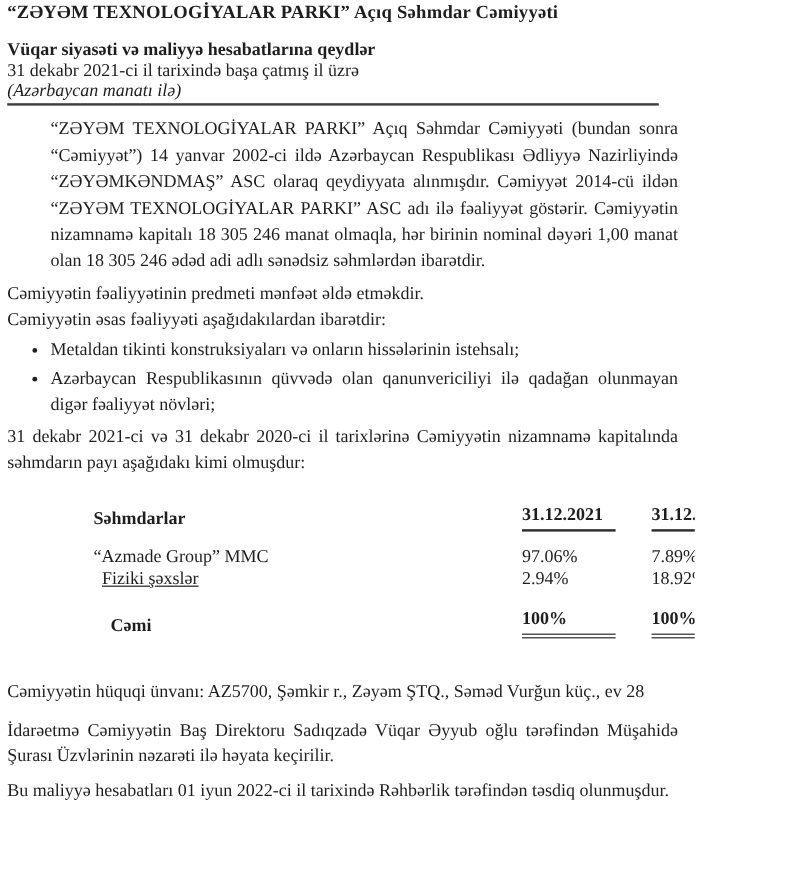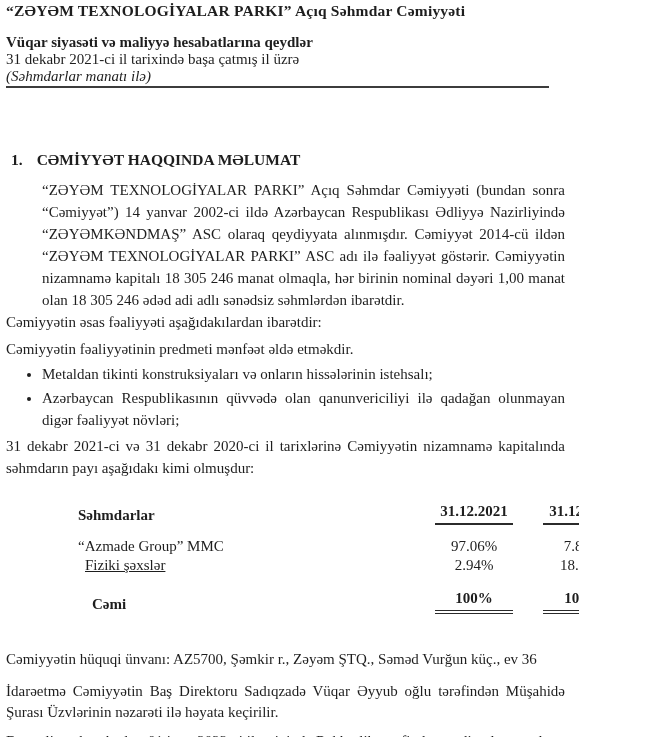--- a/index.html
+++ b/index.html
@@ -53,21 +53,21 @@
   }
   .bullet-list li { margin-top: 2px; text-align: justify; }
   .p4 { margin-top: 4px; text-align: justify; }
 
   .sh-table { margin: 22px 0 0 72px; }
   .t-row {
     display: grid;
     grid-template-columns: 357px 78px 30px 80px;
     align-items: end;
   }
-  .t-val { text-align: center; }
+  .t-val { }
   .t-head .t-label { font-weight: bold; line-height: 20px; }
   .t-head .t-val {
     font-weight: bold;
     border-bottom: 2px solid #2b2b2b;
     padding-bottom: 2px;
     line-height: 20px;
   }
   .t-gap-1 { height: 12px; }
   .t-gap-2 { height: 13px; }
   .t-body .t-row { line-height: 19px; }
@@ -88,31 +88,28 @@
 </head>
 <body>
 
 <div class="page">
 
   <div class="doc-header">
     <div class="company-title">“ZƏYƏM TEXNOLOGİYALAR PARKI” Açıq Səhmdar Cəmiyyəti</div>
     <div class="report-title">Vüqar siyasəti və maliyyə hesabatlarına qeydlər</div>
     <div class="report-period">31 dekabr 2021-ci il tarixində başa çatmış il üzrə</div>
     <div class="currency-rule">
-      <span class="currency-note">(Səhmdarlar manatı ilə)</span>
+      <span class="currency-note">(Azərbaycan manatı ilə)</span>
     </div>
   </div>
 
-  <div class="section-heading">
-    <span class="section-number">1.</span><span>CƏMİYYƏT HAQQINDA MƏLUMAT</span>
-  </div>
 
   <p class="para p1">“ZƏYƏM TEXNOLOGİYALAR PARKI” Açıq Səhmdar Cəmiyyəti (bundan sonra “Cəmiyyət”) 14 yanvar 2002-ci ildə Azərbaycan Respublikası Ədliyyə Nazirliyində “ZƏYƏMKƏNDMAŞ” ASC olaraq qeydiyyata alınmışdır. Cəmiyyət 2014-cü ildən “ZƏYƏM TEXNOLOGİYALAR PARKI” ASC adı ilə fəaliyyət göstərir. Cəmiyyətin nizamnamə kapitalı 18 305 246 manat olmaqla, hər birinin nominal dəyəri 1,00 manat olan 18 305 246 ədəd adi adlı sənədsiz səhmlərdən ibarətdir.</p>
+  <p class="para p2">Cəmiyyətin fəaliyyətinin predmeti mənfəət əldə etməkdir.</p>
   <p class="para p3">Cəmiyyətin əsas fəaliyyəti aşağıdakılardan ibarətdir:</p>
-  <p class="para p2">Cəmiyyətin fəaliyyətinin predmeti mənfəət əldə etməkdir.</p>
 
   <ul class="bullet-list">
     <li>Metaldan tikinti konstruksiyaları və onların hissələrinin istehsalı;</li>
     <li>Azərbaycan Respublikasının qüvvədə olan qanunvericiliyi ilə qadağan olunmayan digər fəaliyyət növləri;</li>
   </ul>
 
   <p class="para p4">31 dekabr 2021-ci və 31 dekabr 2020-ci il tarixlərinə Cəmiyyətin nizamnamə kapitalında səhmdarın payı aşağıdakı kimi olmuşdur:</p>
 
   <div class="sh-table">
     <div class="t-row t-head">
@@ -139,18 +136,18 @@
     <div class="t-gap-2"></div>
     <div class="t-row t-total">
       <div class="t-label">Cəmi</div>
       <div class="t-val">100%</div>
       <div></div>
       <div class="t-val">100%</div>
     </div>
   </div>
 
   <div class="footer-block">
-    <div class="address-line">Cəmiyyətin hüquqi ünvanı: AZ5700, Şəmkir r., Zəyəm ŞTQ., Səməd Vurğun küç., ev 36</div>
+    <div class="address-line">Cəmiyyətin hüquqi ünvanı: AZ5700, Şəmkir r., Zəyəm ŞTQ., Səməd Vurğun küç., ev 28</div>
     <p class="para management-note">İdarəetmə Cəmiyyətin Baş Direktoru Sadıqzadə Vüqar Əyyub oğlu tərəfindən Müşahidə Şurası Üzvlərinin nəzarəti ilə həyata keçirilir.</p>
     <p class="para approval-note">Bu maliyyə hesabatları 01 iyun 2022-ci il tarixində Rəhbərlik tərəfindən təsdiq olunmuşdur.</p>
   </div>
 
 </div>
 
 </body></html>

